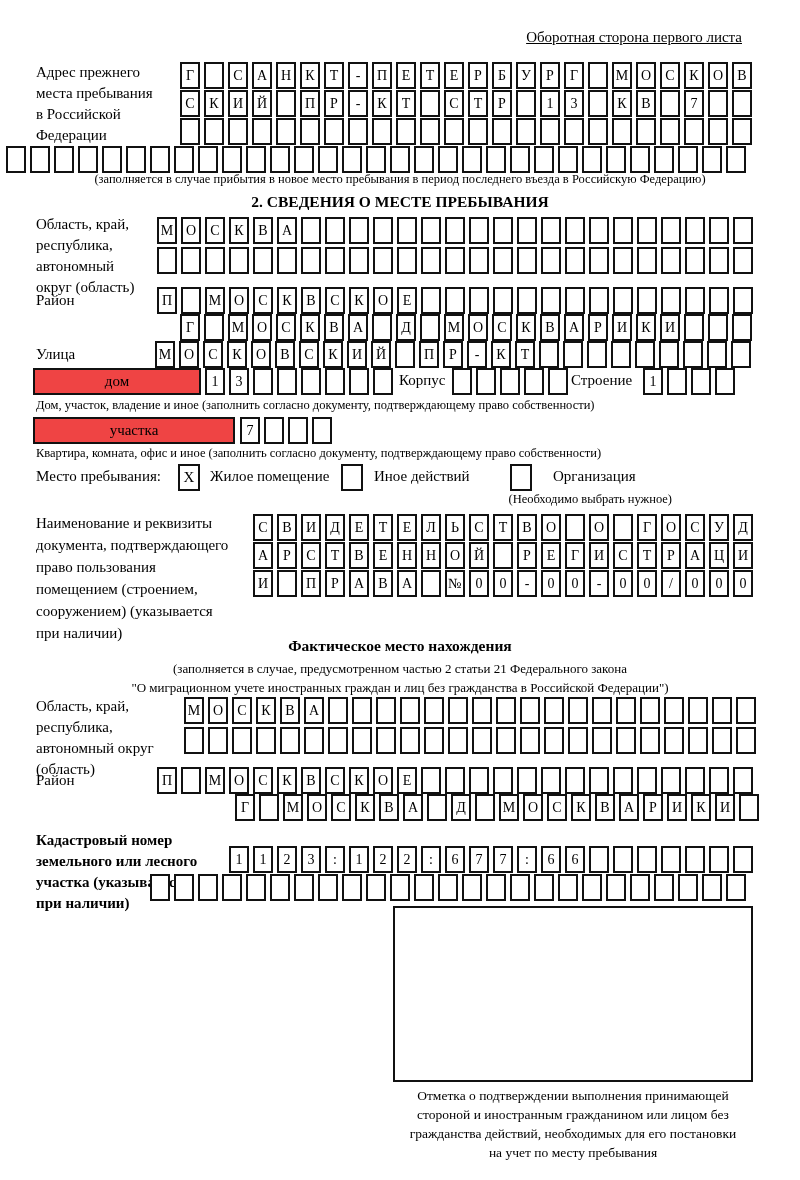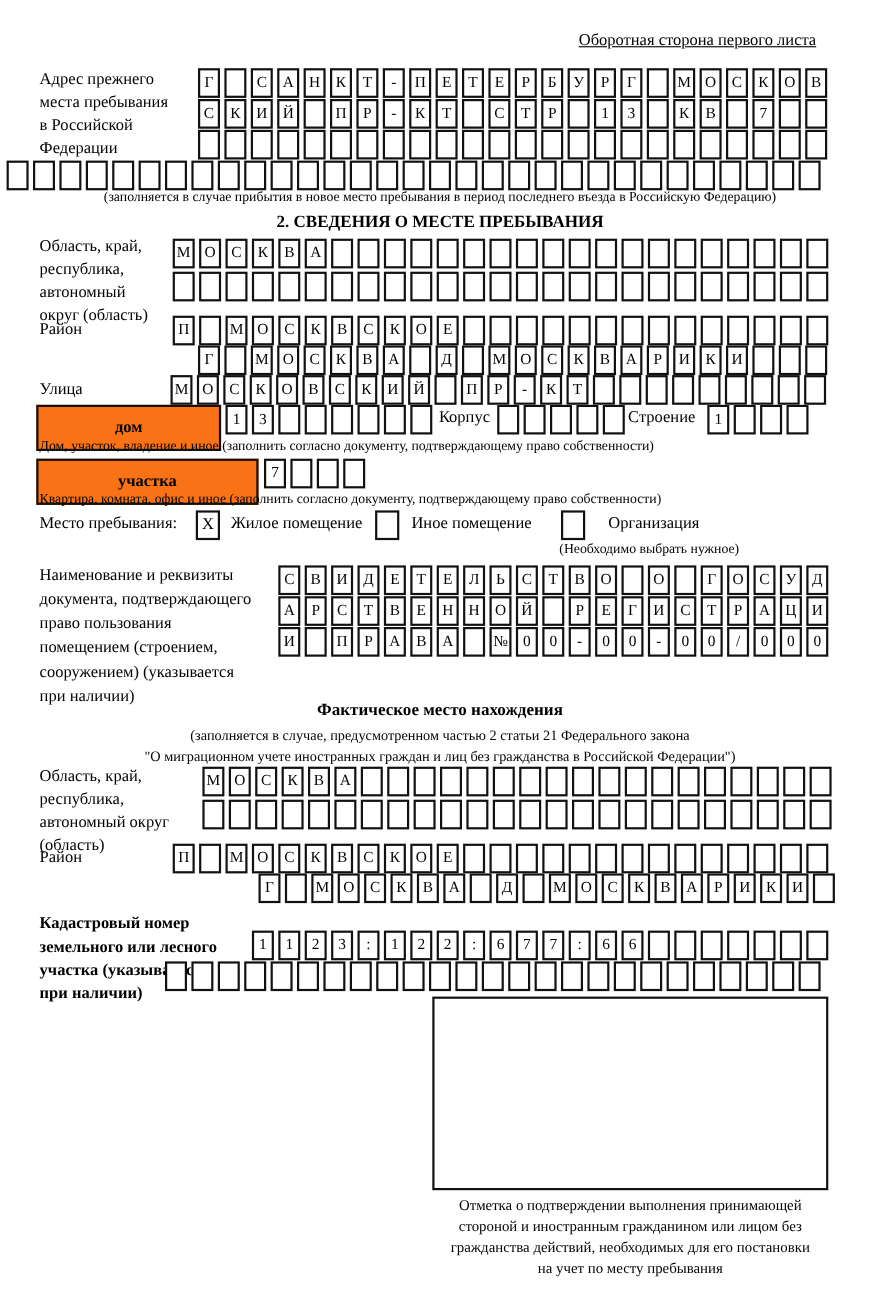--- a/index.html
+++ b/index.html
@@ -6,22 +6,22 @@
   body{width:800px;height:1180px;position:relative;font-family:"Liberation Serif",serif;color:#000;}
   .page{position:absolute;inset:0;}
   .lbl{position:absolute;font-size:15px;line-height:21px;white-space:pre-line;}
   .cap{position:absolute;font-size:12.5px;white-space:pre-line;}
   .cap.center{left:0;width:800px;text-align:center;}
   .heading{position:absolute;left:0;width:800px;text-align:center;font-weight:bold;font-size:15.5px;}
   .cells{position:absolute;display:flex;gap:4px;}
   .cell{width:20px;height:27px;box-sizing:border-box;border:2px solid #111;
         display:flex;align-items:center;justify-content:center;
         font-size:14px;background:#fff;}
-  .widebox{position:absolute;height:42px;box-sizing:border-box;border:2px solid #111;
-        display:flex;align-items:center;justify-content:center;font-size:15px;background:#f97316;font-weight:bold;}
+  .widebox{position:absolute;height:27px;box-sizing:border-box;border:2px solid #111;
+        display:flex;align-items:center;justify-content:center;font-size:15px;background:#ef4444;}
   .inline-lbl{position:absolute;font-size:15px;}
   .chkbox{position:absolute;width:22px;height:27px;box-sizing:border-box;border:2px solid #111;
         display:flex;align-items:center;justify-content:center;font-size:15px;background:#fff;}
   .stamp{position:absolute;box-sizing:border-box;border:2px solid #111;background:#fff;}
   .stampcap{position:absolute;font-size:13.5px;line-height:19px;text-align:center;white-space:pre-line;}
   .hdr{position:absolute;font-size:15px;}
 </style>
 </head>
 <body>
 
@@ -326,21 +326,21 @@
       <span class="cell"></span>
       <span class="cell"></span>
       <span class="cell"></span>
     </div>
   <div class="cap" style="left:36px;top:446px;">Квартира, комната, офис и иное (заполнить согласно документу, подтверждающему право собственности)</div>
 
   <div class="inline-lbl" style="left:36px;top:468px;">Место пребывания:</div>
   <div class="chkbox" style="left:178px;top:464px;">X</div>
   <div class="inline-lbl" style="left:210px;top:468px;">Жилое помещение</div>
   <div class="chkbox" style="left:341px;top:464px;"></div>
-  <div class="inline-lbl" style="left:374px;top:468px;">Иное помещение</div>
+  <div class="inline-lbl" style="left:374px;top:468px;">Иное действий</div>
   <div class="chkbox" style="left:510px;top:464px;"></div>
   <div class="inline-lbl" style="left:553px;top:468px;">Организация</div>
   <div class="cap" style="left:0;width:672px;text-align:right;top:492px;">(Необходимо выбрать нужное)</div>
 
   <div class="lbl" style="left:36px;top:512px;line-height:22px;">Наименование и реквизиты
 документа, подтверждающего
 право пользования
 помещением (строением,
 сооружением) (указывается
 при наличии)</div>

